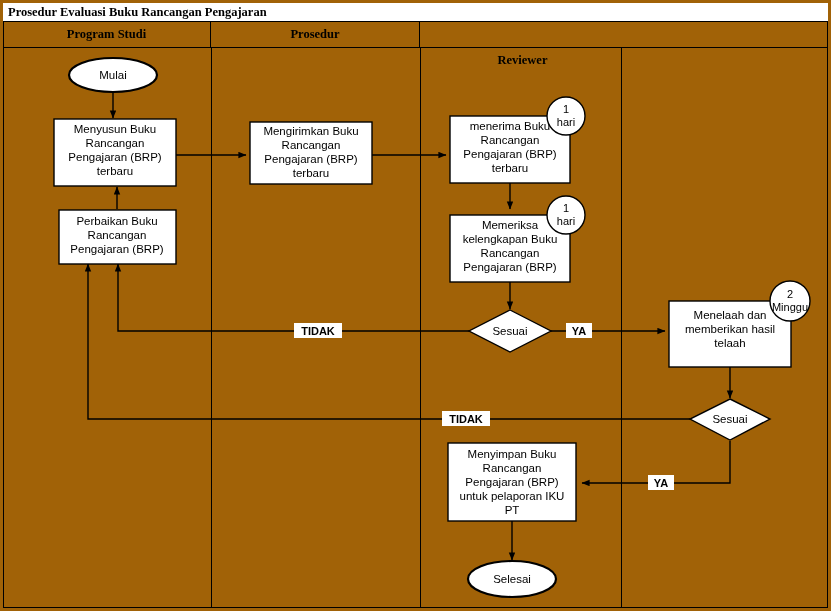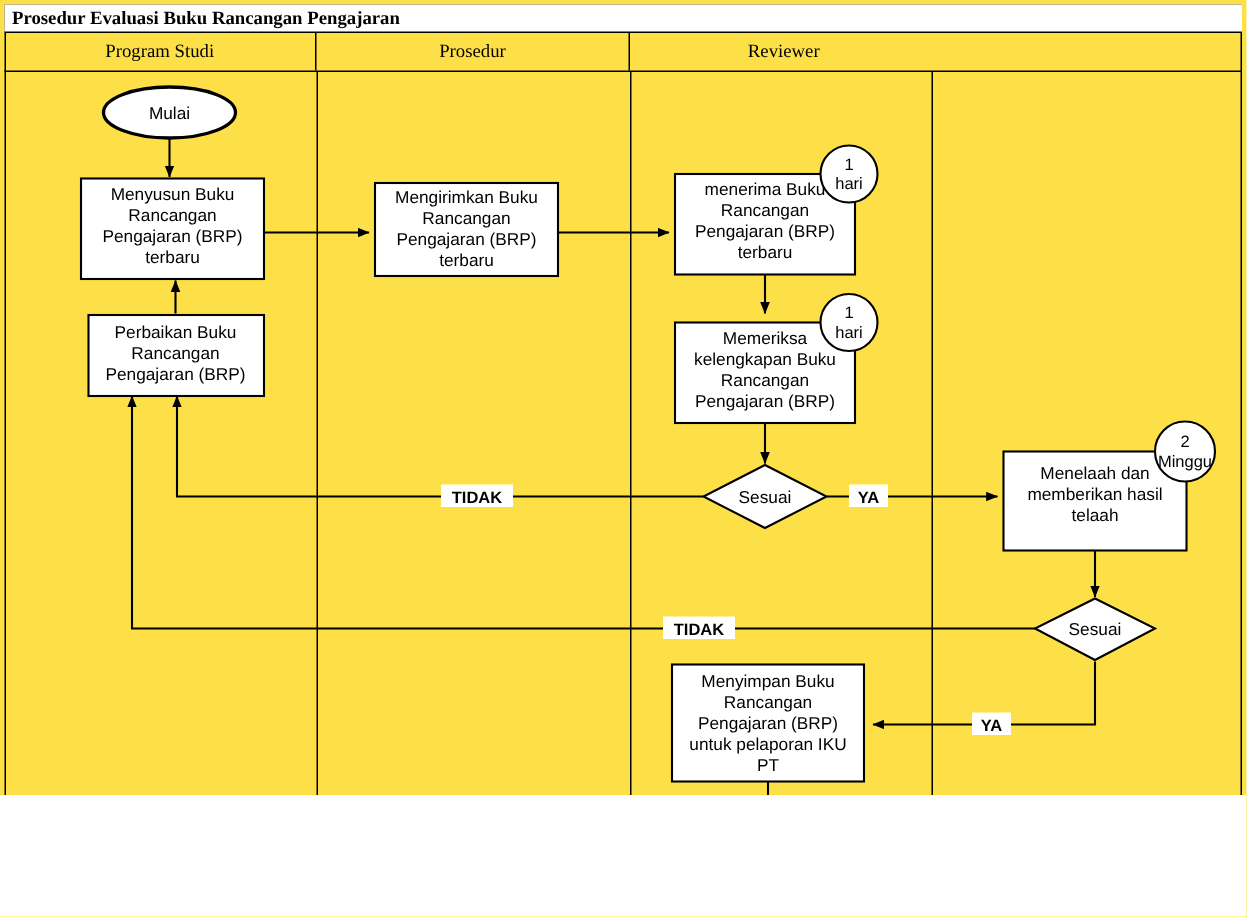--- a/index.html
+++ b/index.html
@@ -4,22 +4,22 @@
 <title>Prosedur Evaluasi Buku Rancangan Pengajaran</title>
 <style>
   html,body{margin:0;padding:0;background:#ffffff;}
   body{
     font-family:"Liberation Sans", sans-serif;
     -webkit-font-smoothing:antialiased;
   }
   #page{
     position:relative;
     width:831px;
-    height:530px;
-    background:#fde047;
+    height:611px;
+    background:#a16207;
     box-sizing:border-box;
     overflow:hidden;
   }
   
   .frame{
     position:absolute;
     left:3px; top:3px;
     width:825px; height:605px;
     border:1.5px solid #000;
     box-sizing:border-box;
@@ -49,32 +49,32 @@
     left:3px; top:22px;
     width:825px; height:26px;
     box-sizing:border-box;
     border-bottom:1.5px solid #000;
     display:flex;
   }
   .header-cell{
     box-sizing:border-box;
     display:flex; align-items:center; justify-content:center;
     font-family:"Liberation Serif", serif;
-    font-weight:normal;
+    font-weight:bold;
     font-size:12.5px;
     color:#000;
     border-right:1.5px solid #000;
     height:100%;
   }
   .header-cell:last-child{border-right:none;}
   
   .hc-1{width:208px;}
   .hc-2{width:209px;}
   .hc-3{width:201px;}
-  .hc-4{width:205px;}
+  .hc-4{width:205px;margin-top:26px;}
 
   
   .lane-sep{
     position:absolute;
     top:48px;
     width:0;
     height:559px;
     border-left:1.5px solid #000;
   }
 

